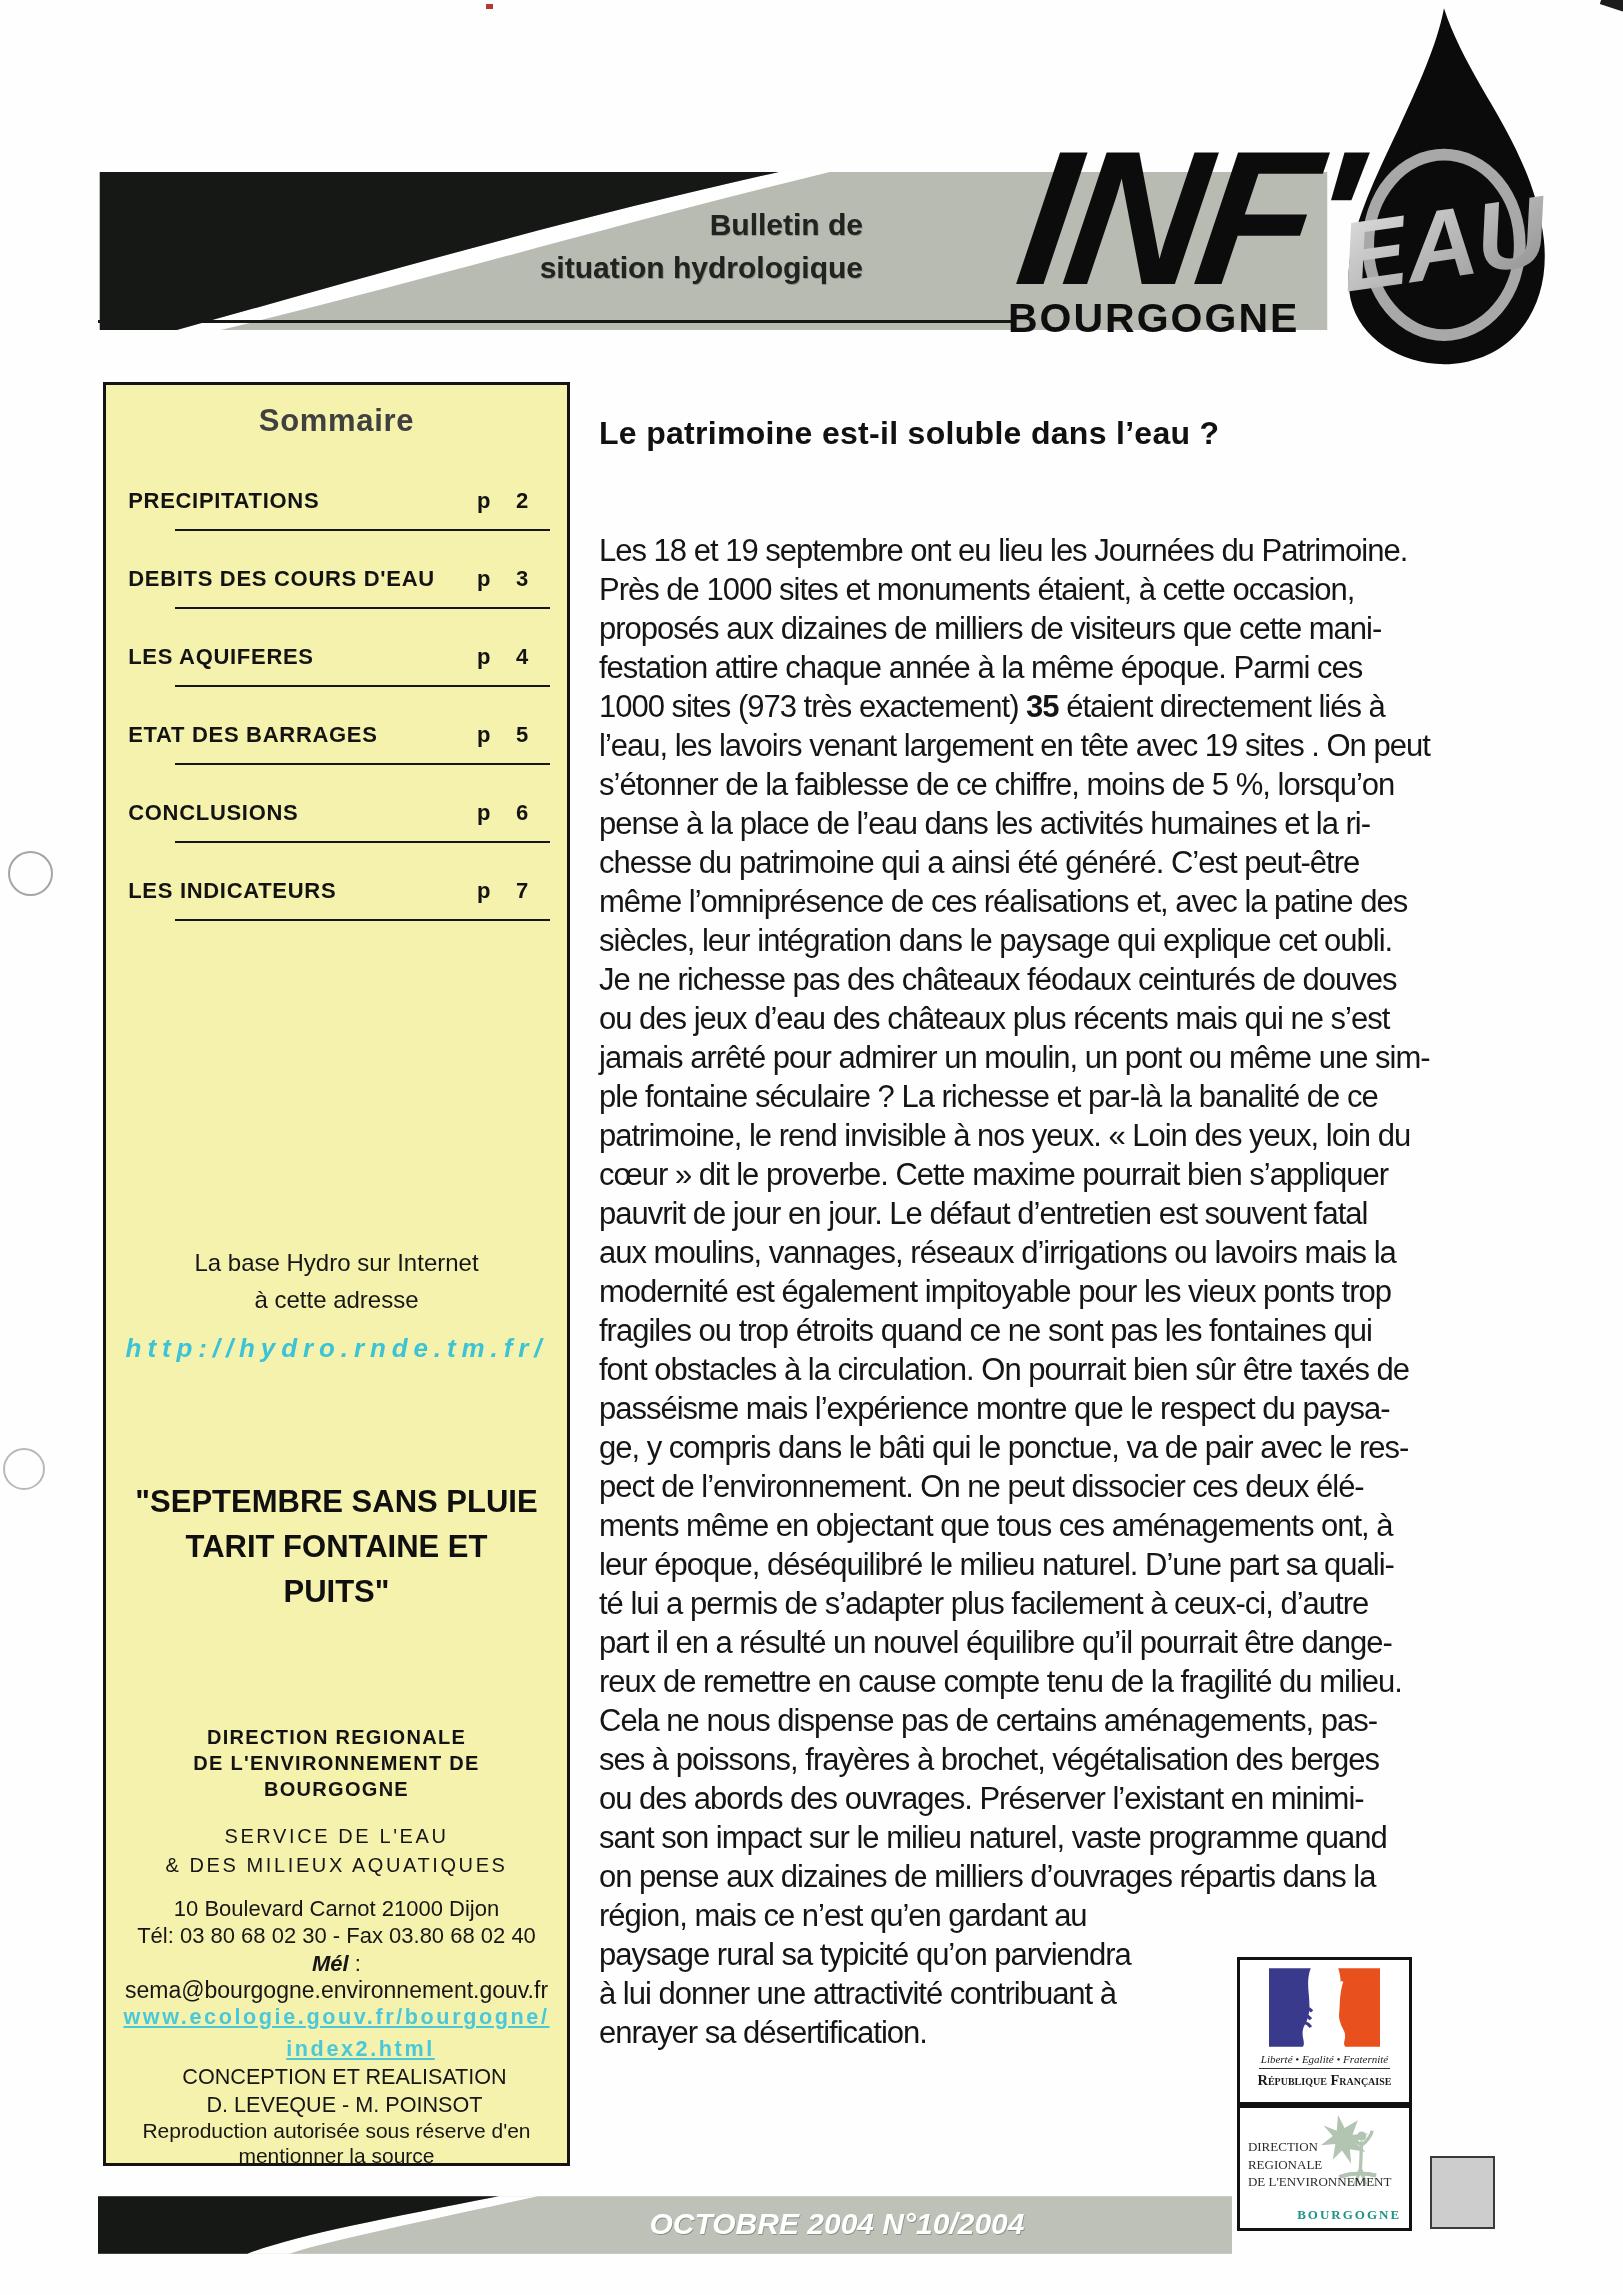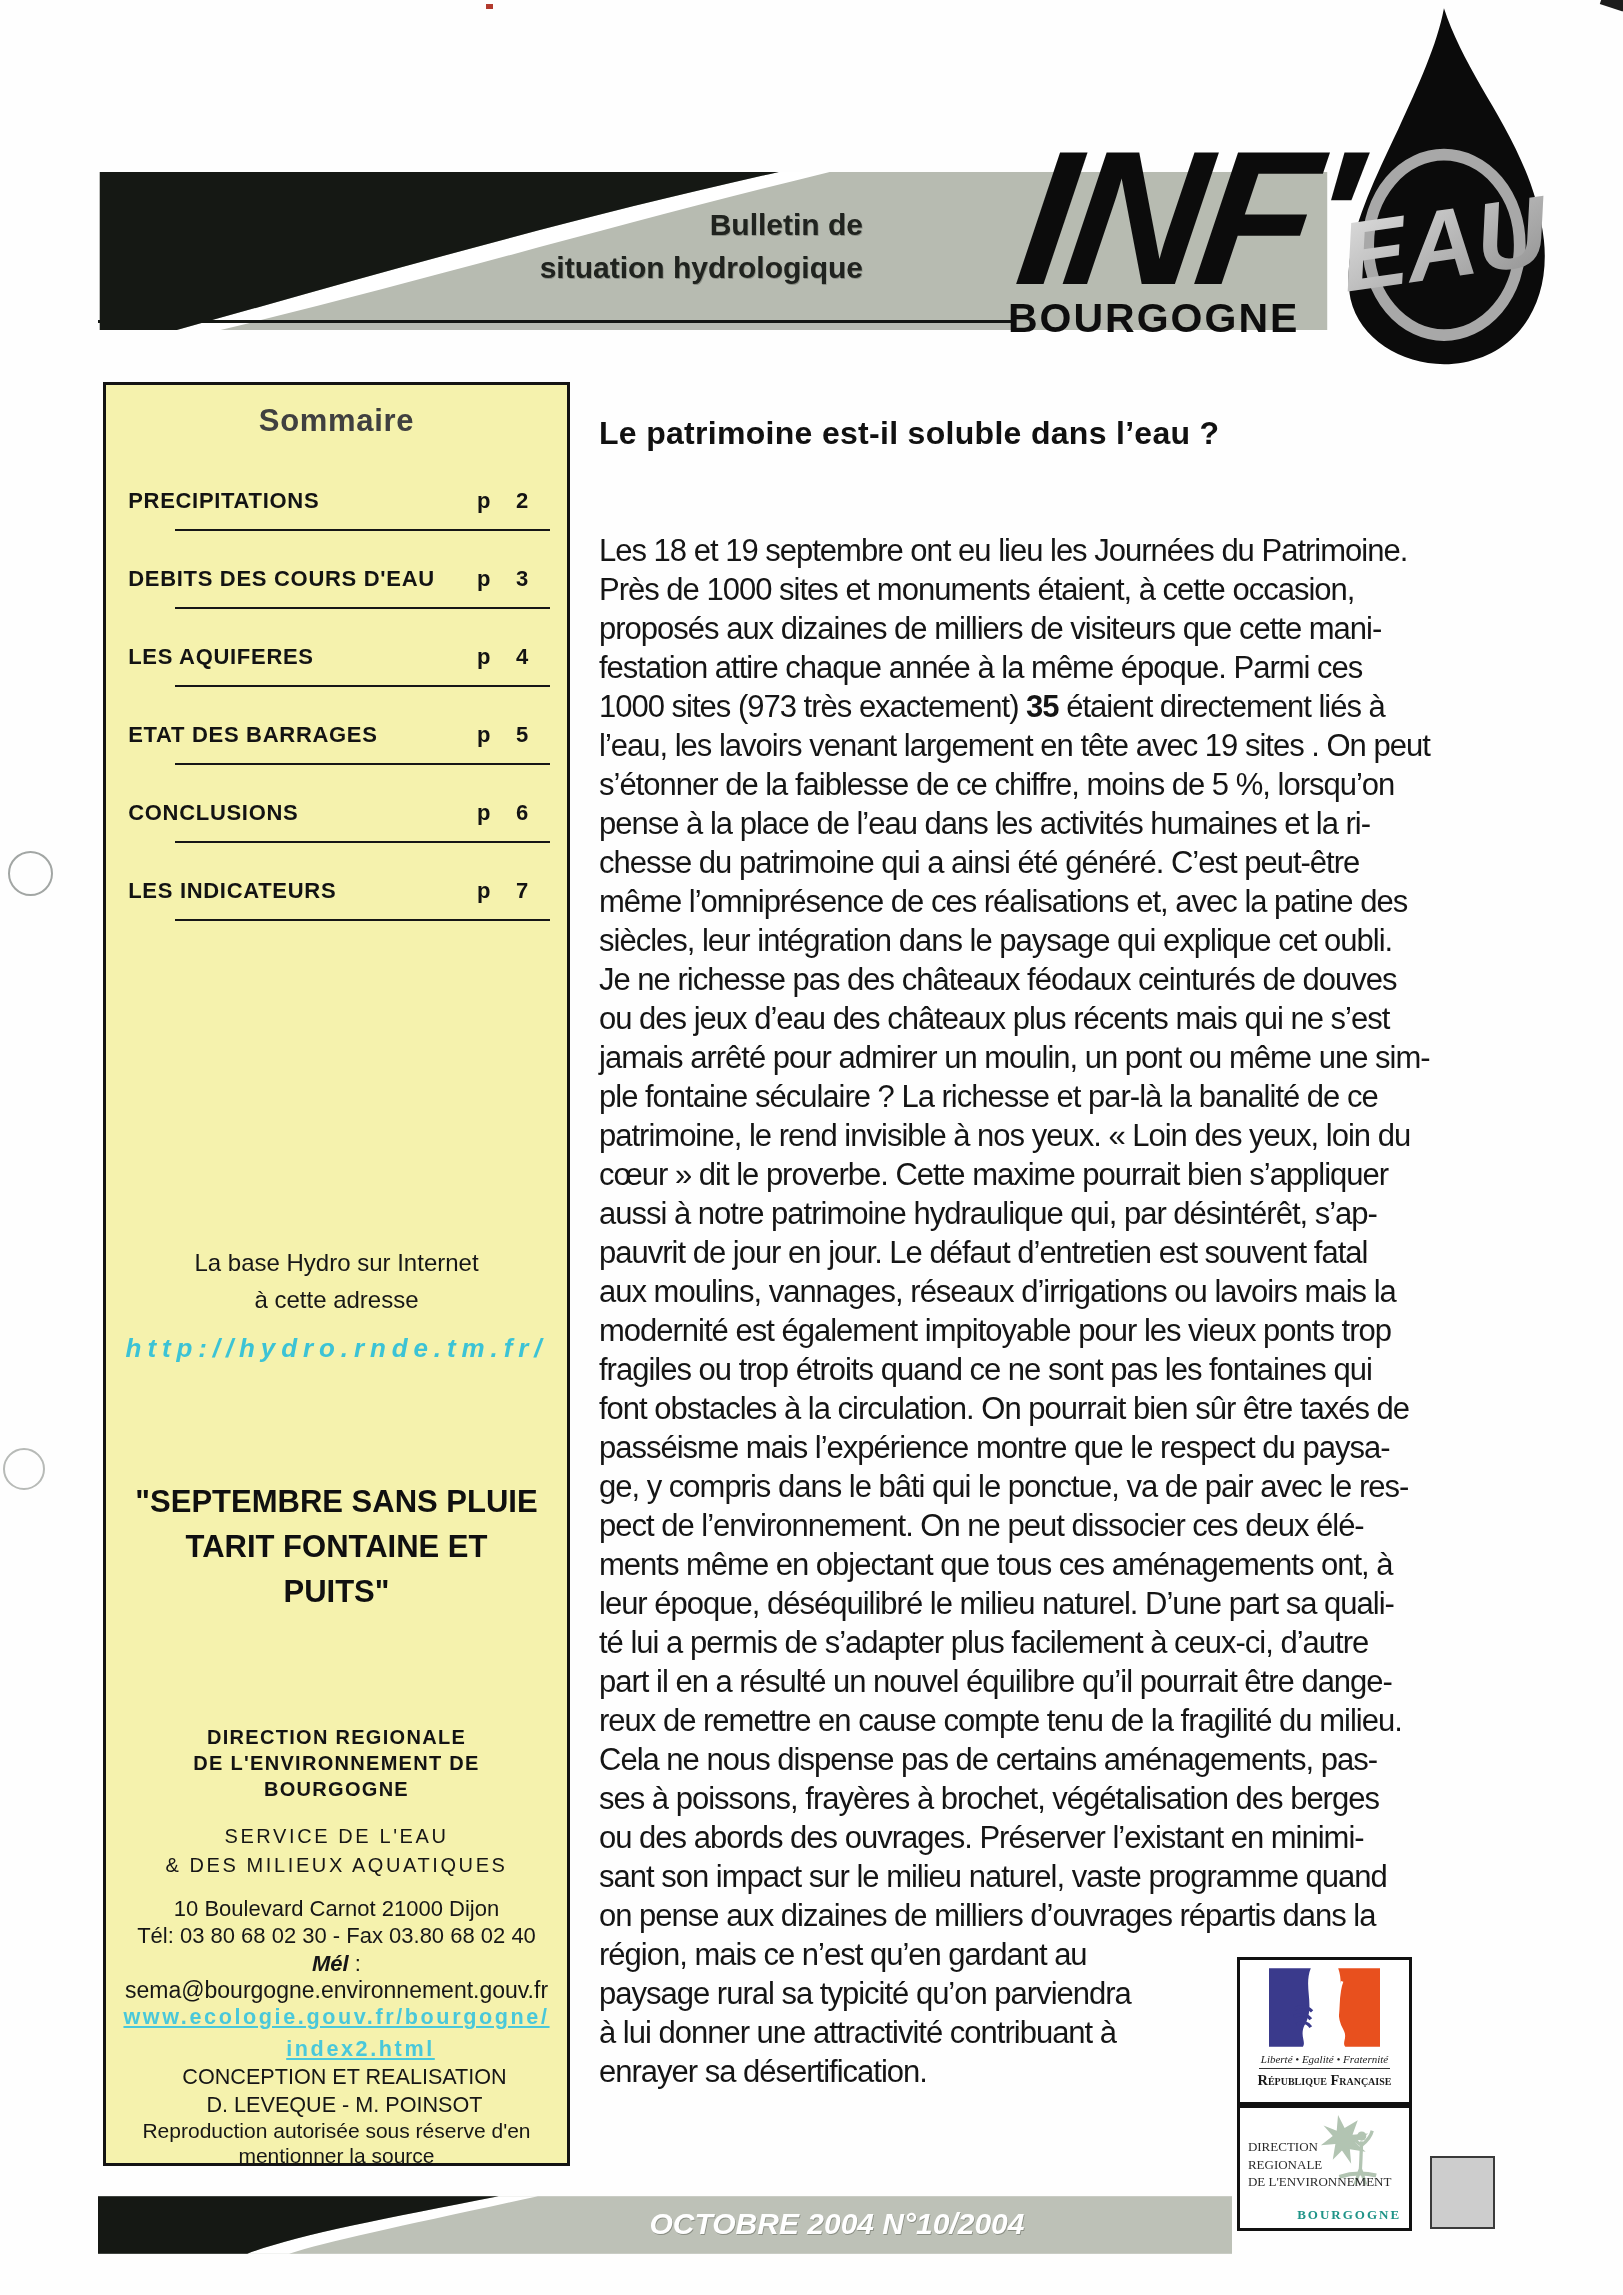--- a/index.html
+++ b/index.html
@@ -240,21 +240,20 @@
       <div class="art-line">pense à la place de l’eau dans les activités humaines et la ri-</div>
       <div class="art-line">chesse du patrimoine qui a ainsi été généré. C’est peut-être</div>
       <div class="art-line">même l’omniprésence de ces réalisations et, avec la patine des</div>
       <div class="art-line">siècles, leur intégration dans le paysage qui explique cet oubli.</div>
       <div class="art-line">Je ne richesse pas des châteaux féodaux ceinturés de douves</div>
       <div class="art-line">ou des jeux d’eau des châteaux plus récents mais qui ne s’est</div>
       <div class="art-line">jamais arrêté pour admirer un moulin, un pont ou même une sim-</div>
       <div class="art-line">ple fontaine séculaire  ? La richesse et par-là la banalité de ce</div>
       <div class="art-line">patrimoine, le rend invisible à nos yeux. «  Loin des yeux, loin du</div>
       <div class="art-line">cœur  » dit le proverbe. Cette maxime pourrait bien s’appliquer</div>
-      <div class="art-line">aussi à notre patrimoine hydraulique qui, par désintérêt, s’ap-</div>
       <div class="art-line">pauvrit de jour en jour. Le défaut d’entretien est souvent fatal</div>
       <div class="art-line">aux moulins, vannages, réseaux d’irrigations ou lavoirs mais la</div>
       <div class="art-line">modernité est également impitoyable pour les vieux ponts trop</div>
       <div class="art-line">fragiles ou trop étroits quand ce ne sont pas les fontaines qui</div>
       <div class="art-line">font obstacles à la circulation. On pourrait bien sûr être taxés de</div>
       <div class="art-line">passéisme mais l’expérience montre que le respect du paysa-</div>
       <div class="art-line">ge, y compris dans le bâti qui le ponctue, va de pair avec le res-</div>
       <div class="art-line">pect de l’environnement. On ne peut dissocier ces deux élé-</div>
       <div class="art-line">ments même en objectant que tous ces aménagements ont, à</div>
       <div class="art-line">leur époque, déséquilibré le milieu naturel. D’une part sa quali-</div>

